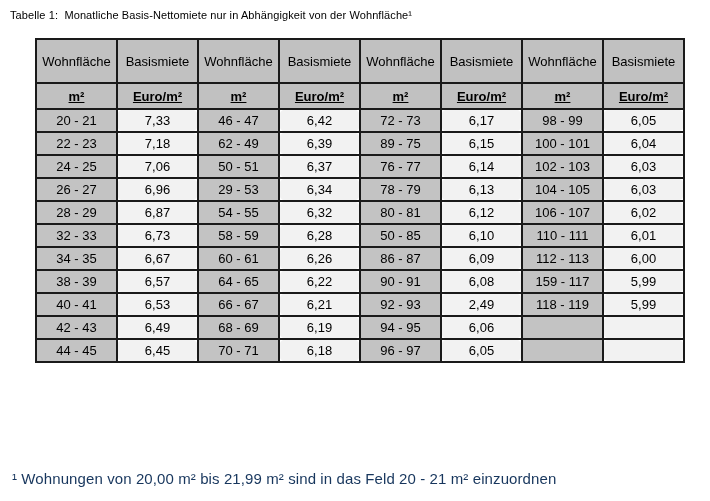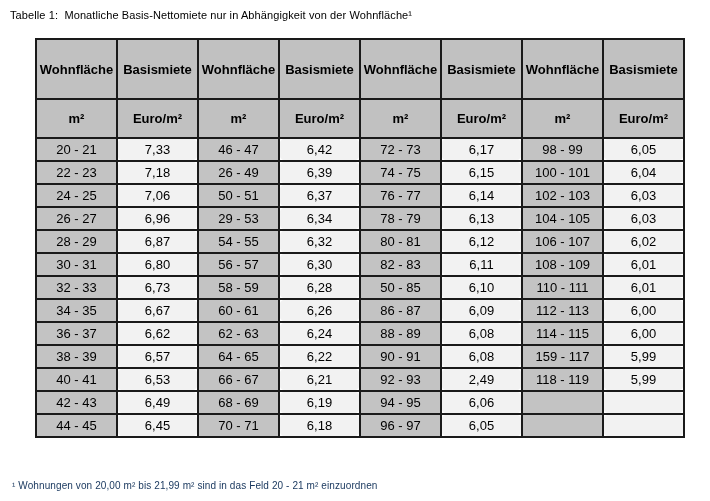--- a/index.html
+++ b/index.html
@@ -38,36 +38,37 @@
   }
   table.rent th, table.rent td{
     border:2px solid var(--border);
     text-align:center;
     vertical-align:middle;
     font-size:13px;
     overflow:hidden;
   }
   tr.header-row th{
     background:var(--header-bg);
-    font-weight:bold;
-    height:60px;
+    font-weight:normal;
+    height:44px;
   }
   tr.unit-row th{
     background:var(--header-bg);
     font-weight:bold;
-    height:39px;
+    height:26px;
+    text-decoration:underline;
   }
   table.rent td{height:23px;}
   td.area{background:var(--area-cell-bg);}
   td.price{background:var(--price-cell-bg);border-radius:8px;}
   .footnote{
     position:absolute;
     left:12px;
-    top:480px;
-    font-size:10px;
+    top:470px;
+    font-size:15px;
     color:var(--footnote-text);
     letter-spacing:0.1px;
   }
 </style>
 </head>
 <body>
 
 <div class="title">Tabelle 1:  Monatliche Basis-Nettomiete nur in Abhängigkeit von der Wohnfläche¹</div>
 
 <table class="rent">
@@ -100,23 +101,23 @@
         <td class="area">46 - 47</td>
         <td class="price">6,42</td>
         <td class="area">72 - 73</td>
         <td class="price">6,17</td>
         <td class="area">98 - 99</td>
         <td class="price">6,05</td>
       </tr>
       <tr>
         <td class="area">22 - 23</td>
         <td class="price">7,18</td>
-        <td class="area">26 - 49</td>
+        <td class="area">62 - 49</td>
         <td class="price">6,39</td>
-        <td class="area">74 - 75</td>
+        <td class="area">89 - 75</td>
         <td class="price">6,15</td>
         <td class="area">100 - 101</td>
         <td class="price">6,04</td>
       </tr>
       <tr>
         <td class="area">24 - 25</td>
         <td class="price">7,06</td>
         <td class="area">50 - 51</td>
         <td class="price">6,37</td>
         <td class="area">76 - 77</td>
@@ -138,60 +139,40 @@
         <td class="area">28 - 29</td>
         <td class="price">6,87</td>
         <td class="area">54 - 55</td>
         <td class="price">6,32</td>
         <td class="area">80 - 81</td>
         <td class="price">6,12</td>
         <td class="area">106 - 107</td>
         <td class="price">6,02</td>
       </tr>
       <tr>
-        <td class="area">30 - 31</td>
-        <td class="price">6,80</td>
-        <td class="area">56 - 57</td>
-        <td class="price">6,30</td>
-        <td class="area">82 - 83</td>
-        <td class="price">6,11</td>
-        <td class="area">108 - 109</td>
-        <td class="price">6,01</td>
-      </tr>
-      <tr>
         <td class="area">32 - 33</td>
         <td class="price">6,73</td>
         <td class="area">58 - 59</td>
         <td class="price">6,28</td>
         <td class="area">50 - 85</td>
         <td class="price">6,10</td>
         <td class="area">110 - 111</td>
         <td class="price">6,01</td>
       </tr>
       <tr>
         <td class="area">34 - 35</td>
         <td class="price">6,67</td>
         <td class="area">60 - 61</td>
         <td class="price">6,26</td>
         <td class="area">86 - 87</td>
         <td class="price">6,09</td>
         <td class="area">112 - 113</td>
         <td class="price">6,00</td>
       </tr>
       <tr>
-        <td class="area">36 - 37</td>
-        <td class="price">6,62</td>
-        <td class="area">62 - 63</td>
-        <td class="price">6,24</td>
-        <td class="area">88 - 89</td>
-        <td class="price">6,08</td>
-        <td class="area">114 - 115</td>
-        <td class="price">6,00</td>
-      </tr>
-      <tr>
         <td class="area">38 - 39</td>
         <td class="price">6,57</td>
         <td class="area">64 - 65</td>
         <td class="price">6,22</td>
         <td class="area">90 - 91</td>
         <td class="price">6,08</td>
         <td class="area">159 - 117</td>
         <td class="price">5,99</td>
       </tr>
       <tr>

